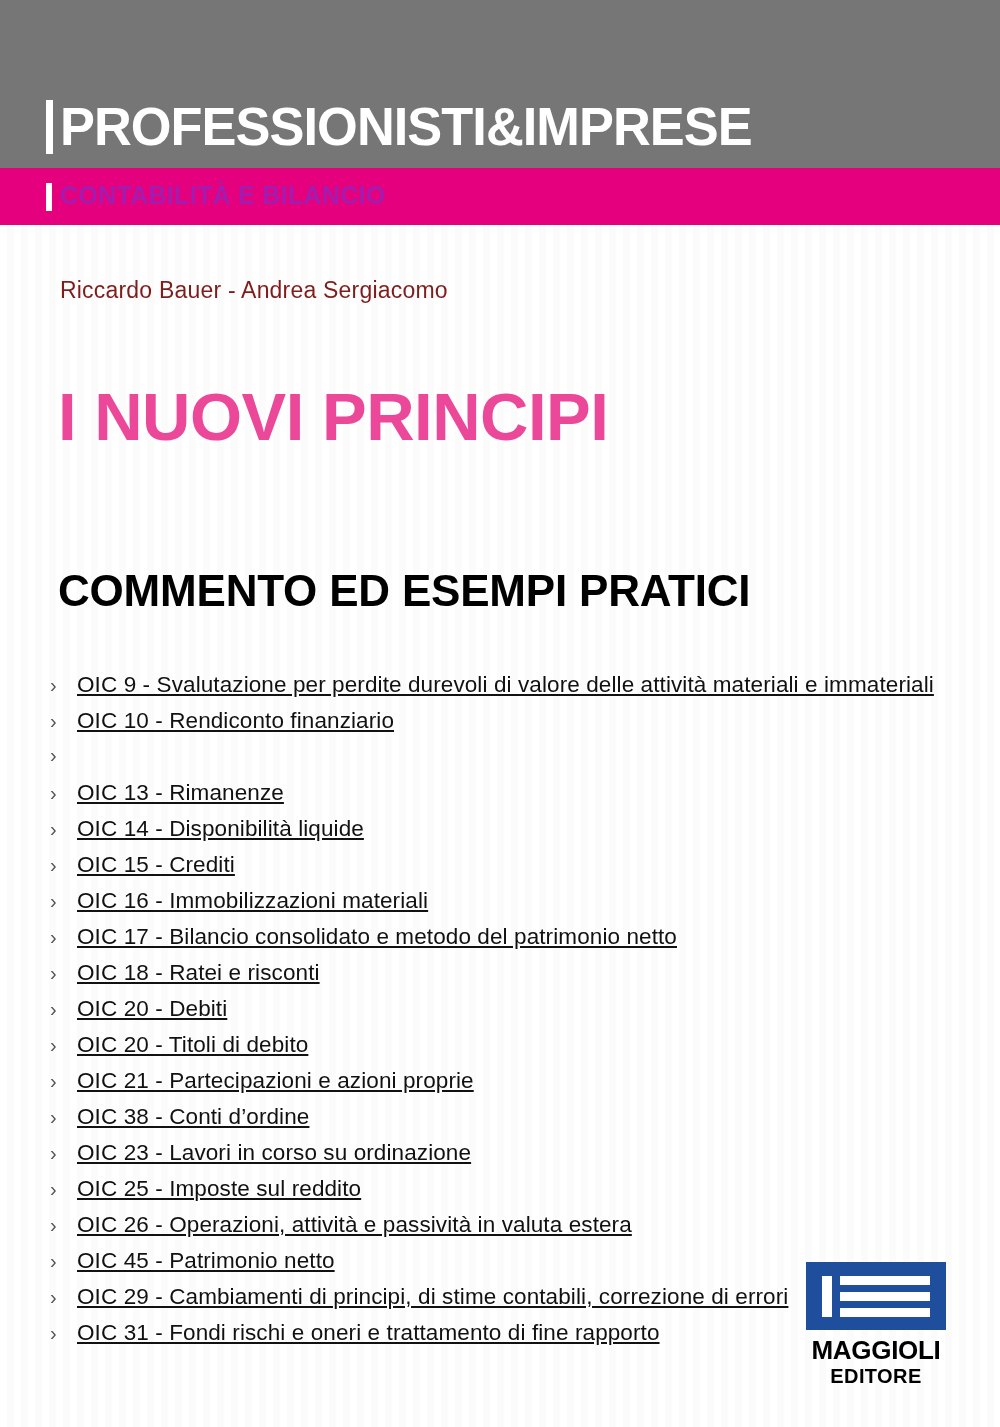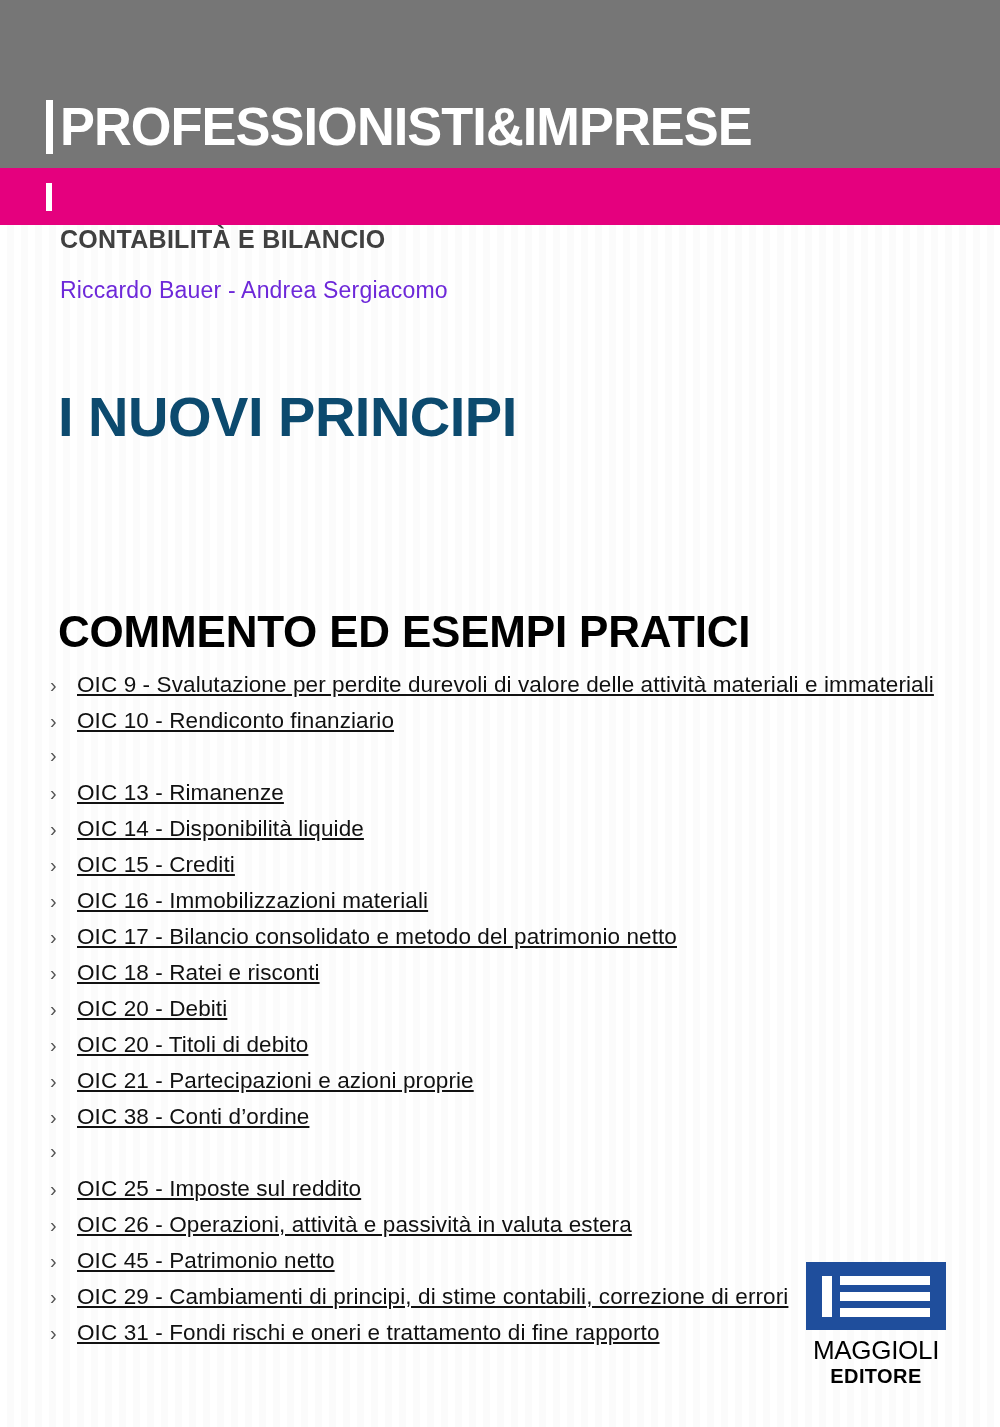--- a/index.html
+++ b/index.html
@@ -55,24 +55,23 @@
     width: 1000px;
     height: 57px;
     background: #e5007e;
   }
   .sub-title {
     position: absolute;
     left: 60px;
     top: 181px;
     font-size: 25px;
     font-weight: bold;
-    color: #404040;
+    color: #a21caf;
     letter-spacing: 0.3px;
     white-space: nowrap;
-    margin-top: 44px;
   }
   .sub-accent {
     position: absolute;
     left: 46px;
     top: 183px;
     width: 6px;
     height: 28px;
     background: #ffffff;
   }
 
@@ -92,51 +91,50 @@
     );
     pointer-events: none;
   }
 
   
   .authors {
     position: absolute;
     left: 60px;
     top: 277px;
     font-size: 23px;
-    color: #6d28d9;
+    color: #7f1d1d;
     letter-spacing: 0.2px;
   }
 
   
   .main-title {
     position: absolute;
     left: 58px;
     top: 378px;
     width: 900px;
-    font-size: 56px;
+    font-size: 67px;
     line-height: 78px;
     font-weight: bold;
-    color: #0c4a6e;
+    color: #ec4899;
     letter-spacing: -0.5px;
   }
   .main-title .line {
     display: block;
     white-space: nowrap;
   }
 
   .subtitle {
     position: absolute;
     left: 58px;
     top: 566px;
     font-size: 44px;
     font-weight: bold;
     color: #000000;
     letter-spacing: -0.2px;
     white-space: nowrap;
-    margin-top: 41px;
   }
 
   
   .toc {
     position: absolute;
     left: 50px;
     top: 672px;
     width: 900px;
   }
   .toc-item {
@@ -187,21 +185,21 @@
     position: absolute;
     left: 16px;
     top: 14px;
     width: 10px;
     height: 41px;
     background: #ffffff;
   }
   .logo-name {
     margin-top: 6px;
     font-size: 26px;
-    font-weight: normal;
+    font-weight: bold;
     color: #000000;
     letter-spacing: -0.3px;
     line-height: 28px;
   }
   .logo-sub {
     font-size: 20px;
     font-weight: bold;
     color: #000000;
     letter-spacing: 0.4px;
     line-height: 24px;
@@ -275,20 +273,21 @@
   <div class="toc-item">
     <span class="toc-chevron">›</span>
     <span class="toc-text">OIC 21 - Partecipazioni e azioni proprie</span>
   </div>
   <div class="toc-item">
     <span class="toc-chevron">›</span>
     <span class="toc-text">OIC 38 - Conti d’ordine</span>
   </div>
   <div class="toc-item">
     <span class="toc-chevron">›</span>
+    <span class="toc-text">OIC 23 - Lavori in corso su ordinazione</span>
   </div>
   <div class="toc-item">
     <span class="toc-chevron">›</span>
     <span class="toc-text">OIC 25 - Imposte sul reddito</span>
   </div>
   <div class="toc-item">
     <span class="toc-chevron">›</span>
     <span class="toc-text">OIC 26 - Operazioni, attività e passività in valuta estera</span>
   </div>
   <div class="toc-item">

